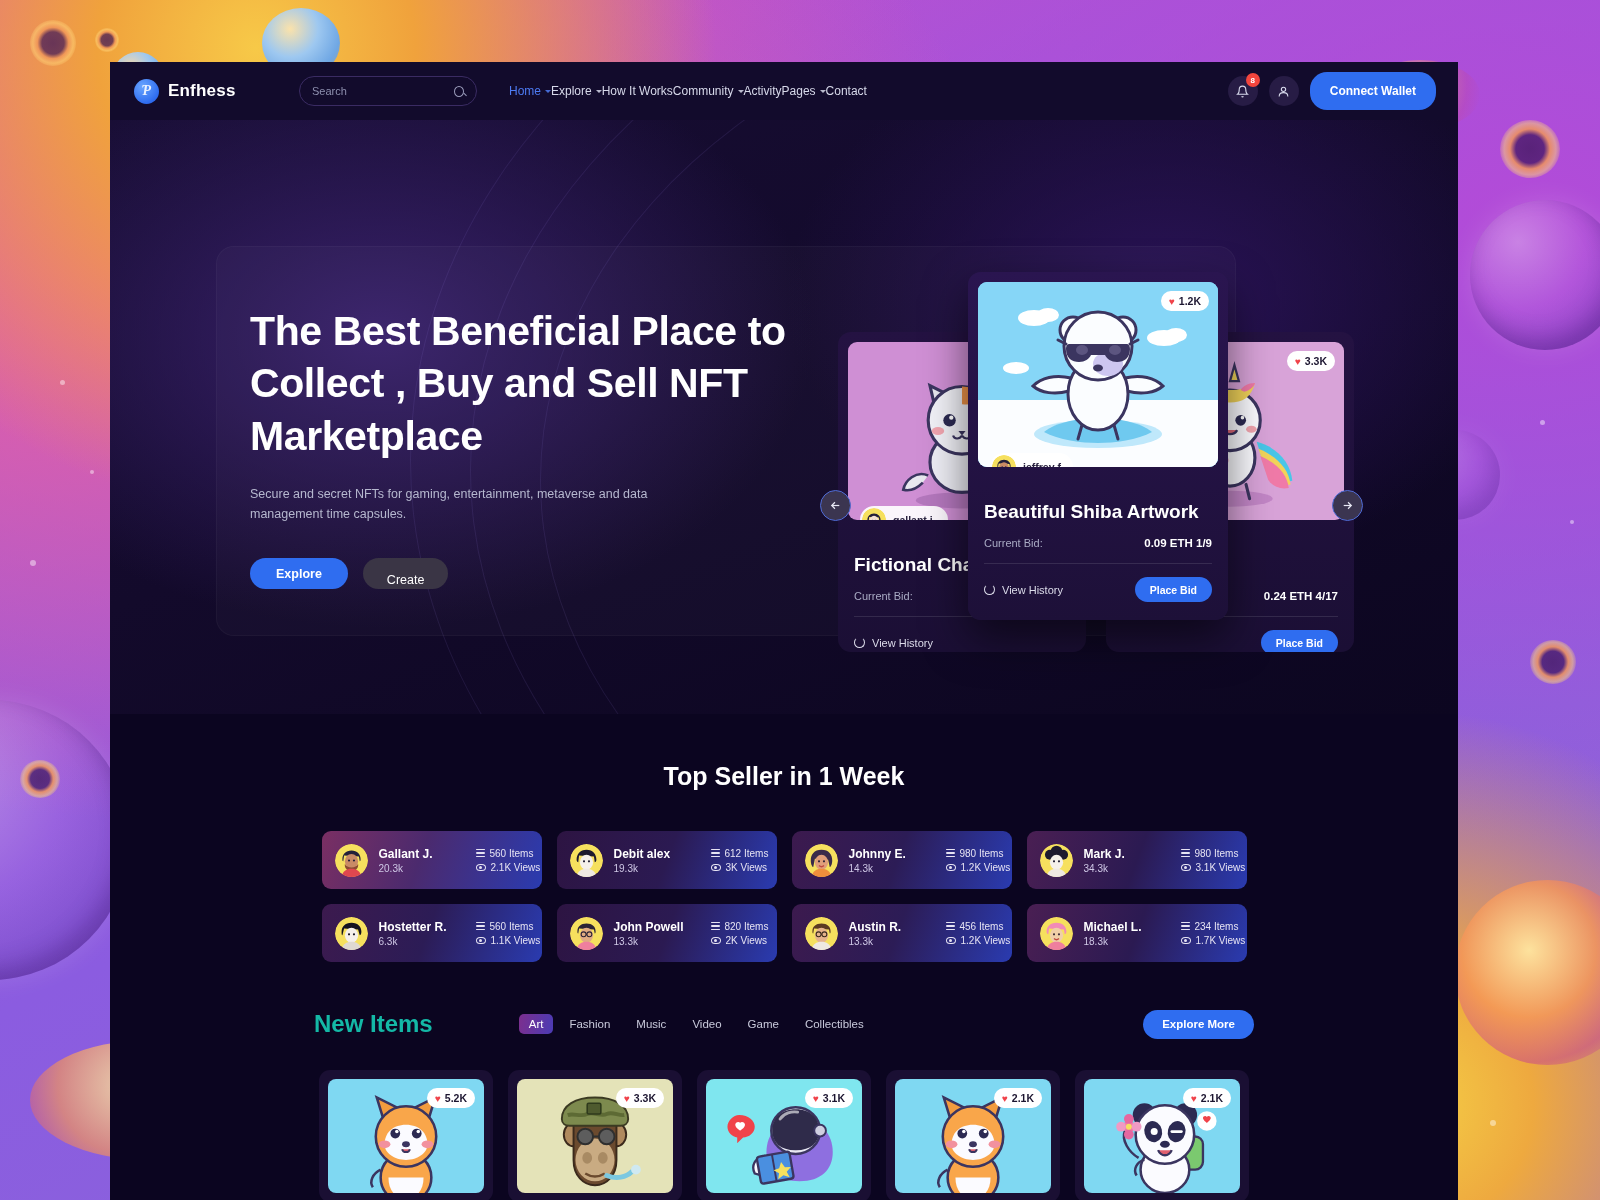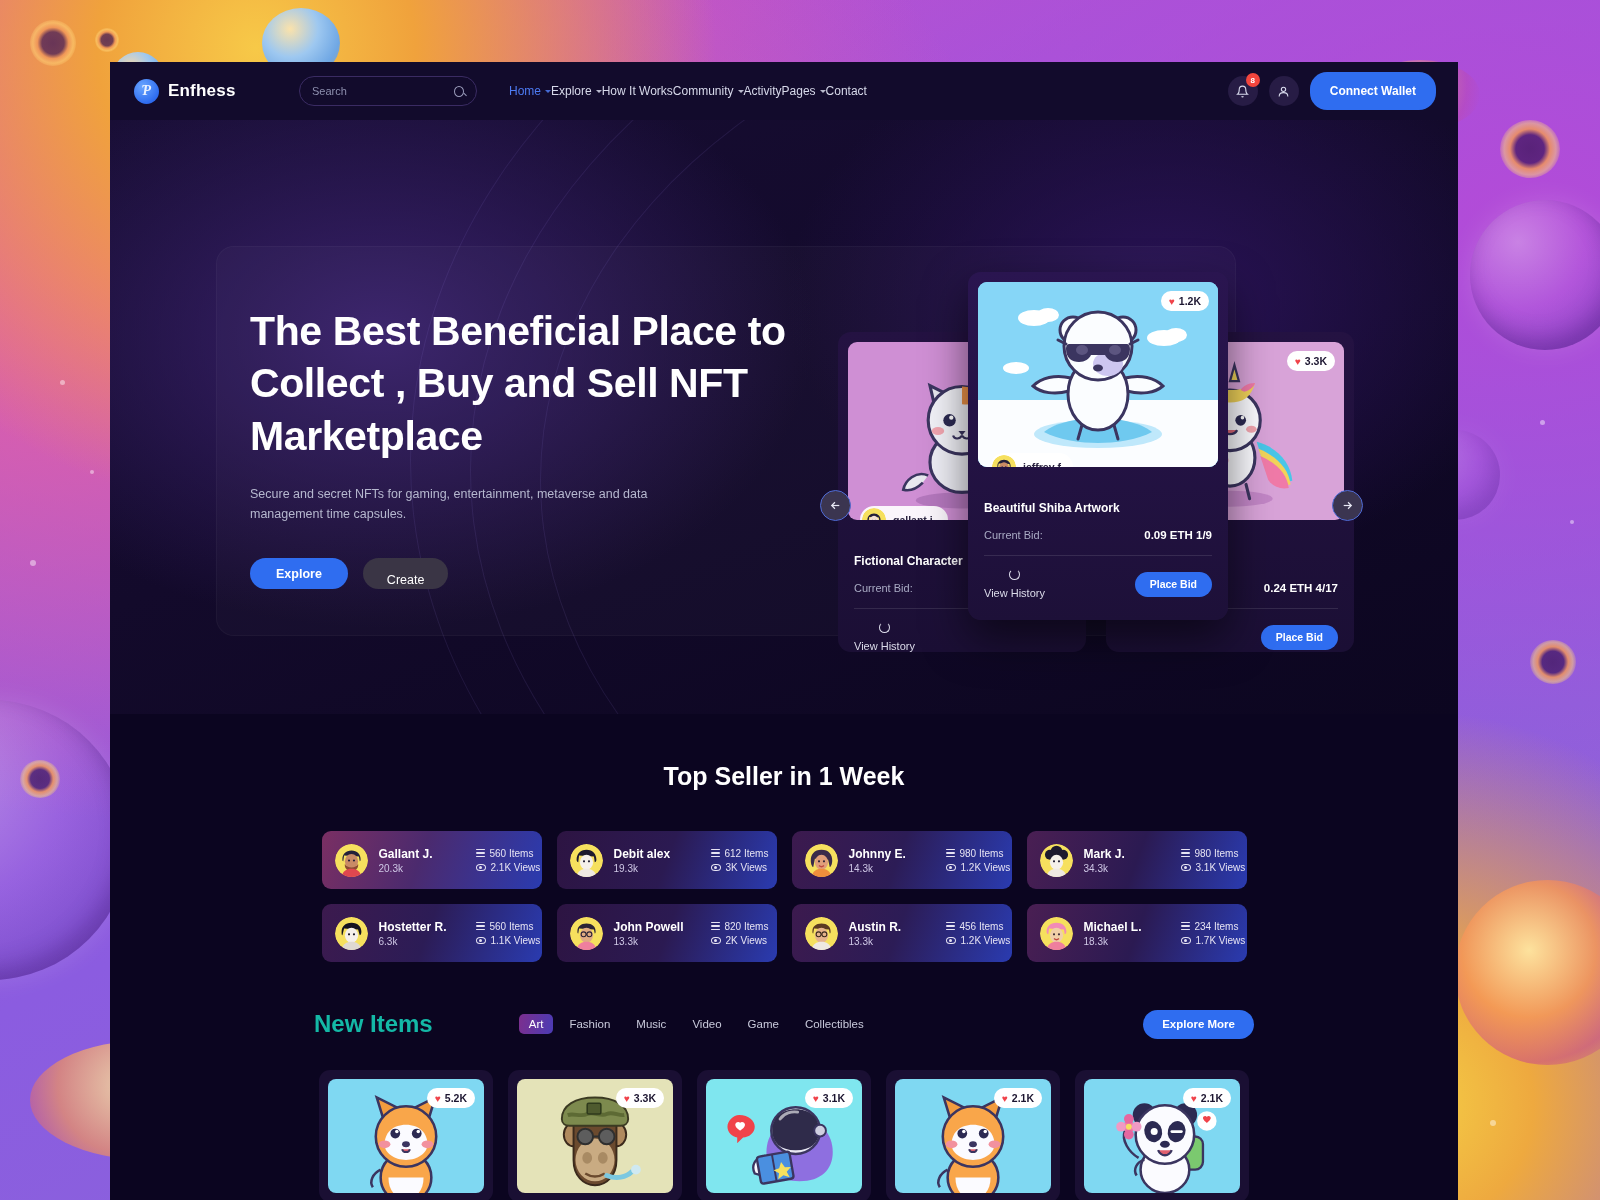--- a/index.html
+++ b/index.html
@@ -146,27 +146,27 @@
   }
   .heart { color: #f0434a; font-size: 10px; }
   .owner-chip {
     position: absolute; left: 12px; bottom: -14px; height: 28px; border-radius: 14px;
     background: rgba(255,255,255,.92); display: flex; align-items: center; gap: 7px;
     padding: 0 12px 0 2px; z-index: 4;
   }
   .owner-av { width: 24px; height: 24px; border-radius: 50%; overflow: hidden; flex: 0 0 24px; }
   .owner-name { font-size: 10.5px; color: #2a2340; font-weight: 600; }
   .car-body { padding: 24px 16px 0; }
-  .car-title { color: #fff; font-size: 12px; font-weight: 700; white-space: nowrap; }
+  .car-title { color: #fff; font-size: 19px; font-weight: 700; white-space: nowrap; }
   .car-bidrow { display: flex; justify-content: space-between; align-items: center; margin-top: 14px; }
   .car-bidlabel { color: #a9abc4; font-size: 11px; }
   .car-bidval { color: #fff; font-size: 11.5px; font-weight: 700; }
   .car-divider { height: 1px; background: rgba(255,255,255,.11); margin: 14px 0 0; }
   .car-foot { display: flex; justify-content: space-between; align-items: center; padding: 13px 0 0; }
-  .view-hist { display: flex; align-items: center; gap: 7px; color: #dcdcea; font-size: 11px; cursor: pointer; flex-direction: column; }
+  .view-hist { display: flex; align-items: flex-start; gap: 7px; color: #dcdcea; font-size: 11px; cursor: pointer; }
   .revert { width: 11px; height: 11px; border: 1.4px solid #dcdcea; border-radius: 50%; border-top-color: transparent; position: relative; }
   .place-bid {
     background: #2f6df0; color: #fff; border: 0; border-radius: 13px; height: 25px; padding: 0 15px;
     font-size: 10.5px; font-weight: 600; cursor: pointer; font-family: "Liberation Sans", sans-serif;
   }
   .car-arrow {
     position: absolute; width: 31px; height: 31px; border-radius: 50%;
     background: #3b3550; border: 1.5px solid #4f6bd6; color: #e7e8f4;
     display: flex; align-items: center; justify-content: center; font-size: 14px;
     top: 218px; z-index: 8; cursor: pointer;

